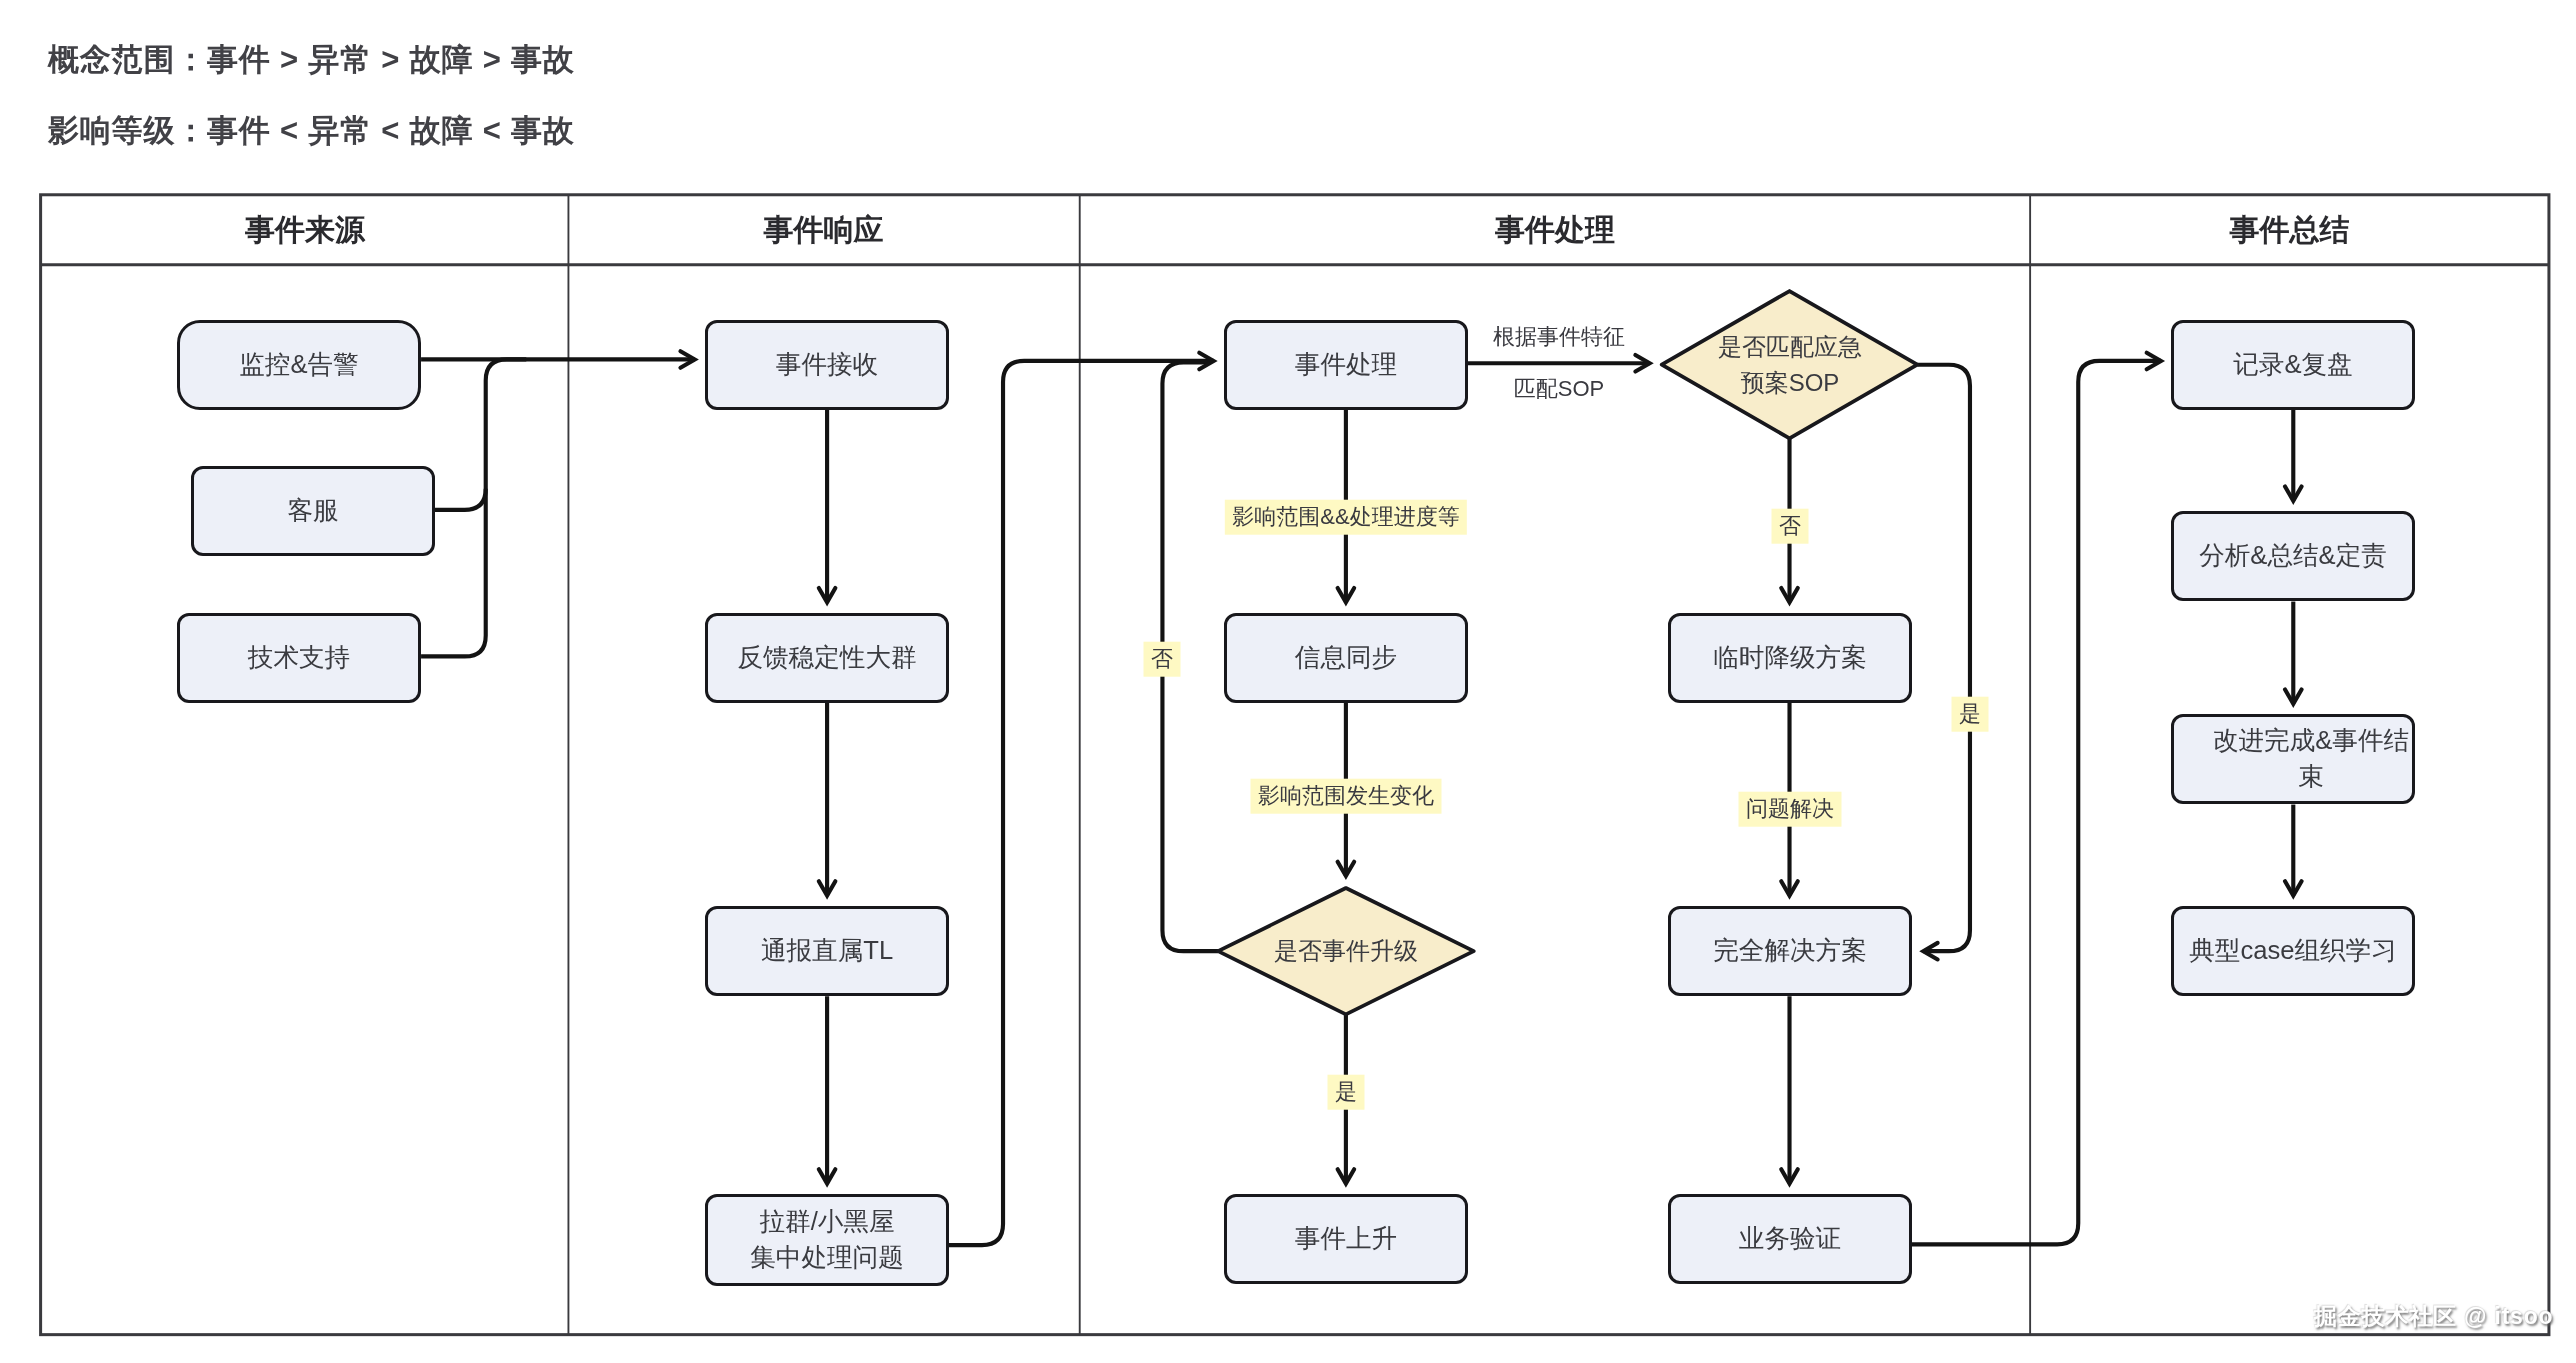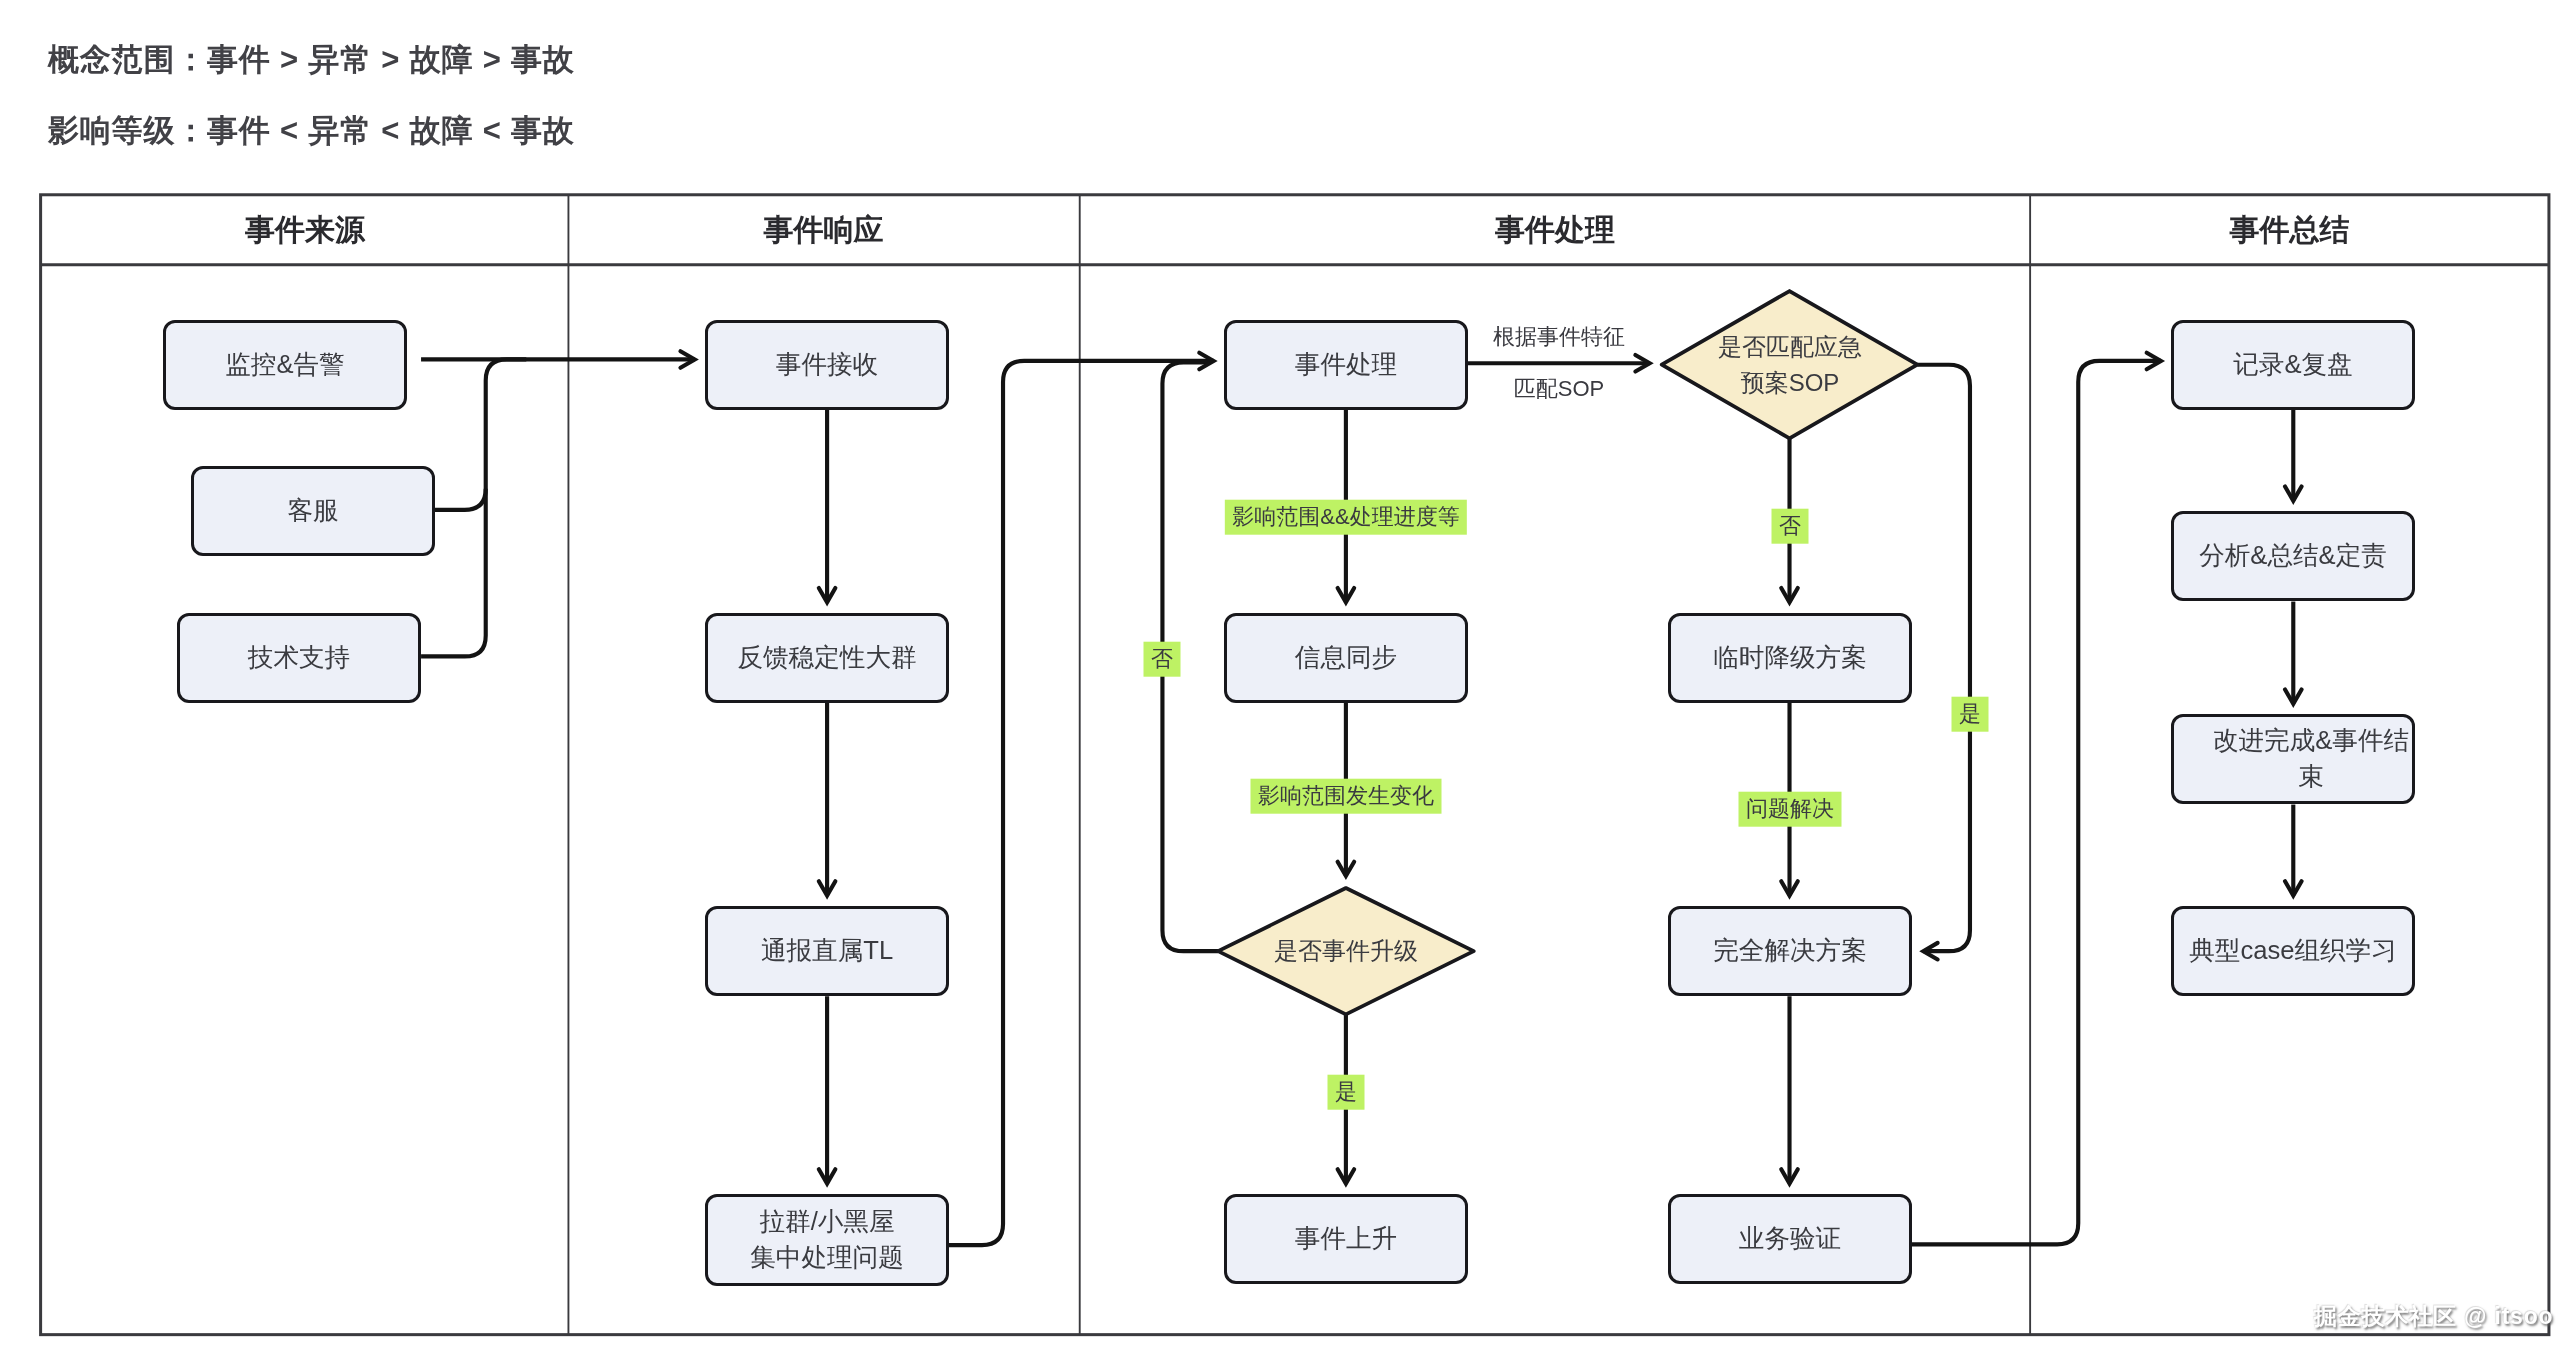--- a/index.html
+++ b/index.html
@@ -24,21 +24,21 @@
     font-size:30px;font-weight:600;color:#2A2A2E;z-index:3;}
   #h-source{left:41px;width:528px;}
   #h-response{left:568px;width:511px;}
   #h-handling{left:1080px;width:950px;}
   #h-summary{left:2030px;width:519px;}
 
   .node{position:absolute;box-sizing:border-box;width:244px;height:90px;
     background:var(--process-fill);border:3px solid var(--shape-border);border-radius:12px;
     display:flex;align-items:center;justify-content:center;text-align:center;
     font-size:25.6px;color:var(--text-dark);line-height:1.4;white-space:pre-line;z-index:2;}
-  #n-monitor{left:163px;top:320px;}
+  #n-monitor{left:177px;top:320px;border-radius:23px;}
   #n-customer{left:191px;top:466px;text-align:center;}
   #n-techsup{left:177px;top:613px;}
   #n-receive{left:705px;top:320px;}
   #n-feedback{left:705px;top:613px;}
   #n-notify{left:705px;top:906px;}
   #n-warroom{left:705px;top:1194px;height:92px;}
   #n-handle{left:1224px;top:320px;}
   #n-sync{left:1224px;top:613px;}
   #n-escalate{left:1224px;top:1194px;}
   #n-downgrade{left:1668px;top:613px;}
@@ -49,21 +49,21 @@
   #n-improve{left:2171px;top:714px;padding-left:36px;}
   #n-casestudy{left:2171px;top:906px;}
 
   .dtext{position:absolute;display:flex;align-items:center;justify-content:center;text-align:center;
     font-size:24px;color:var(--text-dark);line-height:1.5;white-space:pre-line;z-index:2;}
   #t-sop{left:1677px;top:317px;width:226px;height:96px;}
   #t-esc{left:1233px;top:927px;width:226px;height:48px;}
 
   .elabel{position:absolute;transform:translate(-50%,-50%);font-size:22px;color:var(--label-text);
     text-align:center;z-index:3;white-space:pre-line;}
-  .elabel.bg{background:#bef264;padding:2.3px 7.5px;}
+  .elabel.bg{background:#fef9c3;padding:2.3px 7.5px;}
   #l-matchsop{left:1559px;top:363px;line-height:2.35;}
   #l-progress{left:1346px;top:517px;}
   #l-change{left:1346px;top:796px;}
   #l-esc-yes{left:1346px;top:1092px;}
   #l-esc-no{left:1162px;top:659px;}
   #l-sop-no{left:1790px;top:526px;}
   #l-sop-yes{left:1970px;top:714px;}
   #l-solved{left:1790px;top:809px;}
 
   .watermark{position:absolute;right:22.6px;top:1301px;font-size:23px;font-weight:700;color:#ffffff;

